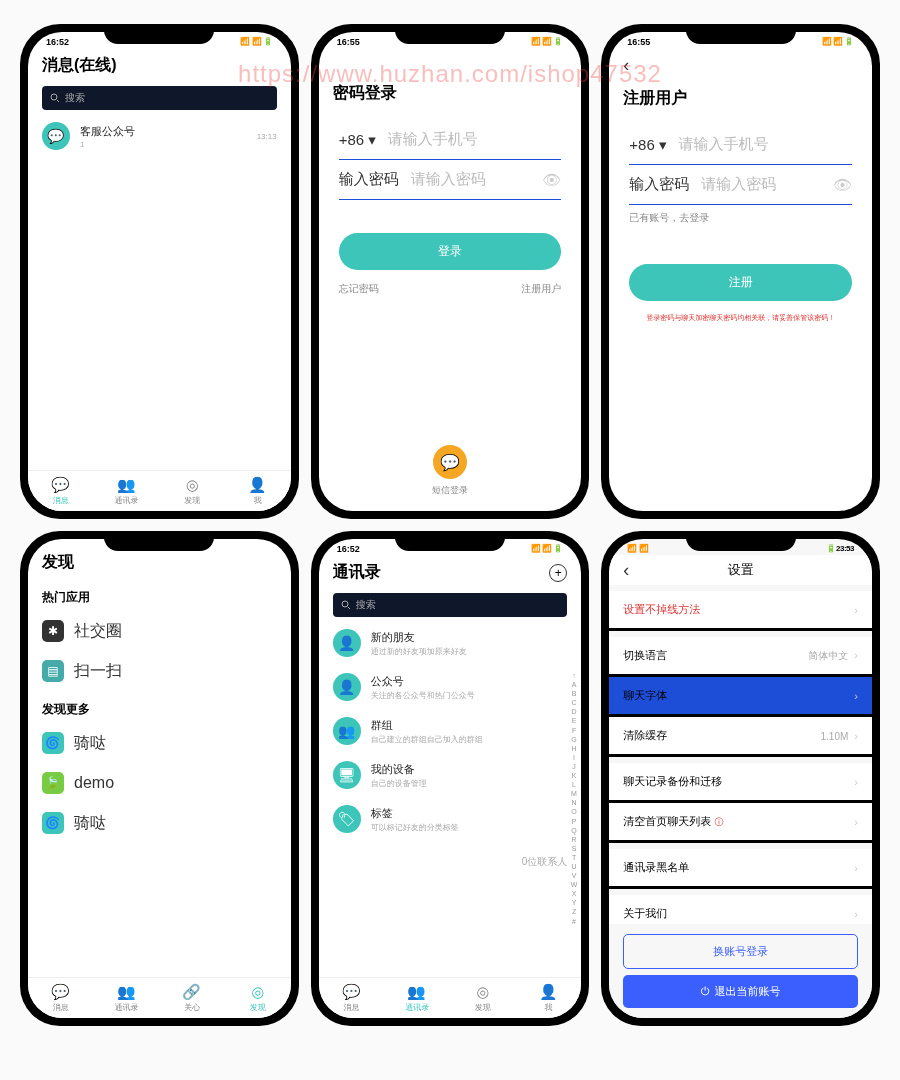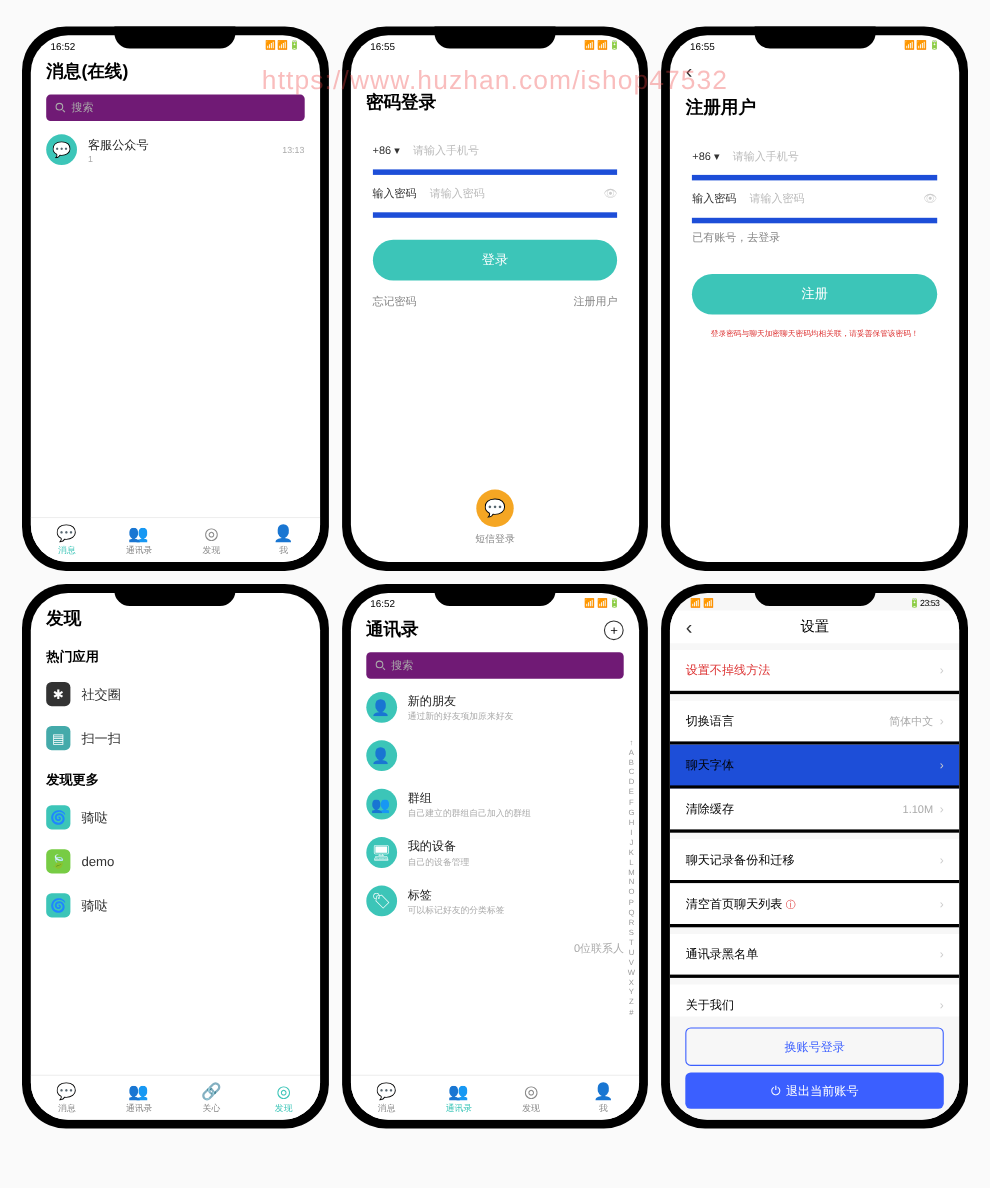--- a/index.html
+++ b/index.html
@@ -2,52 +2,52 @@
 <html><head>
 <meta charset="utf-8">
 <style>
 *{margin:0;padding:0;box-sizing:border-box;font-family:-apple-system,sans-serif}
 body{background:#fafafa;width:900px;height:1080px;position:relative}
 .watermark{position:absolute;top:60px;left:50%;transform:translateX(-50%);font-size:24px;color:#ef4444;opacity:.35;z-index:100;pointer-events:none;letter-spacing:1px}
 .grid{display:grid;grid-template-columns:repeat(3,1fr);gap:12px;padding:24px 20px}
 .phone{background:#000;border-radius:40px;padding:8px;position:relative;height:495px}
 .scr{background:#fff;border-radius:34px;height:100%;overflow:hidden;position:relative;display:flex;flex-direction:column}
 .notch{position:absolute;top:0;left:50%;transform:translateX(-50%);width:110px;height:20px;background:#000;border-radius:0 0 14px 14px;z-index:10}
-.sb{display:flex;justify-content:space-between;padding:5px 18px 2px;font-size:9px;font-weight:400}
+.sb{display:flex;justify-content:space-between;padding:5px 18px 2px;font-size:9px;font-weight:700}
 .sb .rt{font-size:8px;letter-spacing:-.5px}
 .title{font-size:16px;font-weight:600;padding:6px 14px}
 .hdr{display:flex;align-items:center;padding:6px 14px}
 .back{font-size:18px;margin-right:8px;color:#333}
-.search{margin:4px 14px;background:#701a75;border-radius:4px;padding:5px 8px;display:flex;align-items:center;font-size:10px;color:#aaa}
+.search{margin:4px 14px;background:#0f172a;border-radius:4px;padding:5px 8px;display:flex;align-items:center;font-size:10px;color:#aaa}
 .search svg{margin-right:5px}
 .body{flex:1;overflow:hidden;position:relative}
 .row{display:flex;align-items:center;padding:8px 14px}
 .av{width:28px;height:28px;border-radius:50%;display:flex;align-items:center;justify-content:center;flex-shrink:0;margin-right:10px;font-size:14px;color:#fff}
 .grow{flex:1;min-width:0}
 .rtitle{font-size:11px;color:#222}
 .rsub{font-size:8px;color:#aaa;margin-top:1px}
 .rtime{font-size:8px;color:#aaa}
 .nav{display:flex;border-top:1px solid #eee;background:#fff}
 .ni{flex:1;text-align:center;padding:5px 0;font-size:8px;color:#888}
 .ni.on{color:#3cc5b8}
 .ni .ic{font-size:15px;display:block;margin-bottom:1px}
 .form{padding:10px 20px}
-.fld{display:flex;align-items:center;border-bottom:5px solid #1d4ed8;padding:10px 0;font-size:10px}
+.fld{display:flex;align-items:center;border-bottom:1px solid #1d4ed8;padding:10px 0;font-size:15px}
 .fld .lbl{color:#333;margin-right:12px}
 .fld .ph{color:#bbb;flex:1}
-.btn{background:#3cc5b8;color:#fff;text-align:center;padding:10px;border-radius:20px;margin:20px 0 12px;font-size:12px}
+.btn{background:#3cc5b8;color:#fff;text-align:center;padding:10px;border-radius:20px;margin:33px 0 12px;font-size:12px}
 .links{display:flex;justify-content:space-between;font-size:10px;color:#888}
 .sms{position:absolute;bottom:14px;left:50%;transform:translateX(-50%);text-align:center}
 .sms .ic{width:34px;height:34px;background:#f5a623;border-radius:50%;margin:0 auto 5px;display:flex;align-items:center;justify-content:center;color:#fff}
 .sms .lb{font-size:9px;color:#888}
 .warn{font-size:7px;color:#d33;text-align:center;margin-top:8px}
 .sec{font-size:12px;font-weight:600;padding:10px 14px 5px}
 .drow{display:flex;align-items:center;padding:9px 14px}
 .drow .ic{width:22px;height:22px;border-radius:5px;margin-right:10px;display:flex;align-items:center;justify-content:center;font-size:12px}
-.drow .tx{font-size:12px;color:#333}
+.drow .tx{font-size:16px;color:#333}
 .idx{position:absolute;right:4px;top:50px;font-size:7px;color:#999;line-height:1.3;text-align:center}
 .cnt{text-align:right;font-size:10px;color:#aaa;padding:14px}
 .srow{display:flex;align-items:center;justify-content:space-between;padding:11px 14px;border-bottom:3px solid #000000;font-size:11px}
 .srow .v{color:#aaa;font-size:10px}
 .srow .ch{color:#ccc;margin-left:6px}
 .red{color:#d33}
 .btn2{border:1px solid #3b5fff;color:#3b5fff;text-align:center;padding:9px;border-radius:5px;margin:10px 14px 6px;font-size:11px}
 .btn3{background:#3b5fff;color:#fff;text-align:center;padding:9px;border-radius:5px;margin:0 14px 10px;font-size:11px;display:flex;align-items:center;justify-content:center}
 .plus{position:absolute;right:14px;top:8px;width:18px;height:18px;border:1.5px solid #333;border-radius:50%;display:flex;align-items:center;justify-content:center;font-size:12px}
 .lnk{font-size:10px;color:#888;padding:6px 0}
@@ -219,20 +219,24 @@
 <div class="body">
 <div class="row">
             <div class="av" style="background:#3cc5b8">👤</div>
             <div class="grow">
               <div class="rtitle">新的朋友</div>
               <div class="rsub">通过新的好友项加原来好友</div>
             </div>
           </div>
 <div class="row">
             <div class="av" style="background:#3cc5b8">👤</div>
+            <div class="grow">
+              <div class="rtitle">公众号</div>
+              <div class="rsub">关注的各公众号和热门公众号</div>
+            </div>
           </div>
 <div class="row">
             <div class="av" style="background:#3cc5b8">👥</div>
             <div class="grow">
               <div class="rtitle">群组</div>
               <div class="rsub">自己建立的群组自己加入的群组</div>
             </div>
           </div>
 <div class="row">
             <div class="av" style="background:#3cc5b8">🖥</div>

